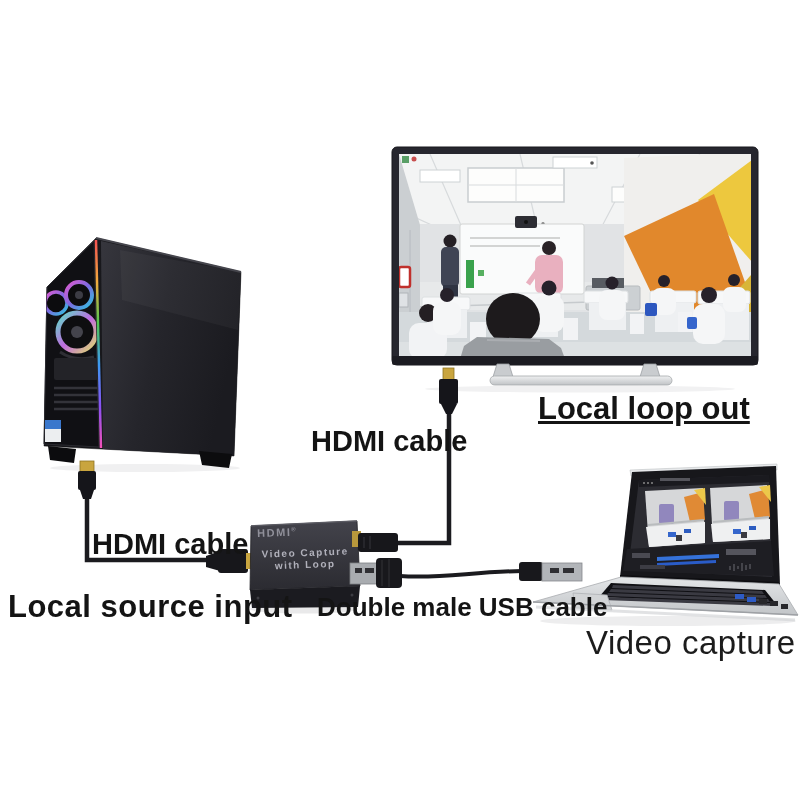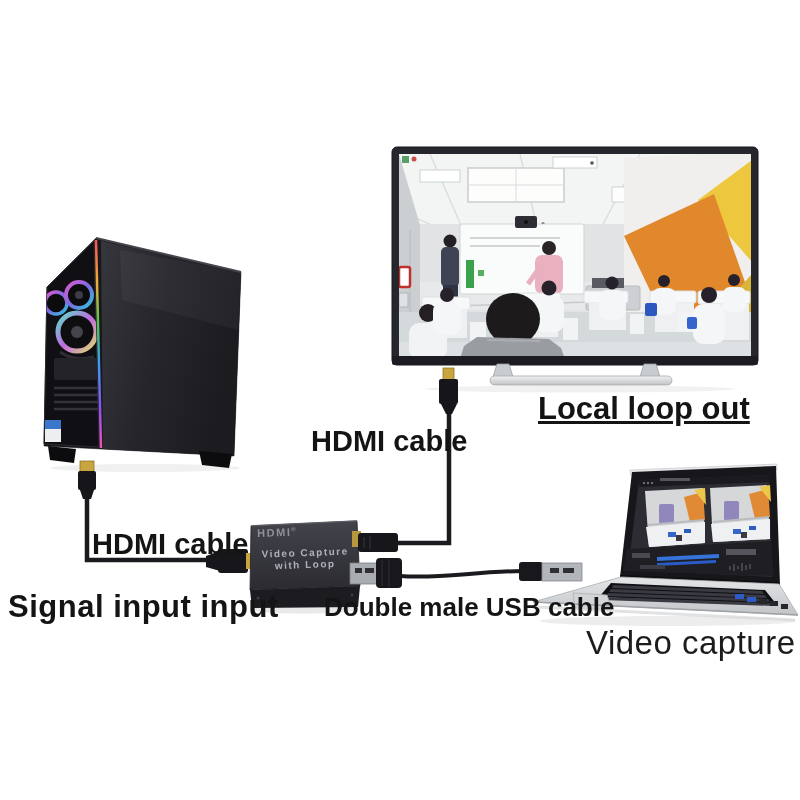--- a/index.html
+++ b/index.html
@@ -4,21 +4,21 @@
 <style>
   html,body{margin:0;padding:0;background:#ffffff;}
   .scene{position:relative;width:800px;height:800px;background:#ffffff;overflow:hidden;
          font-family:"Liberation Sans","DejaVu Sans",sans-serif;}
   svg{position:absolute;left:0;top:0;}
   .label{position:absolute;color:#141414;font-weight:700;white-space:nowrap;line-height:1;}
   .lbl-hdmi-left{left:92px;top:530px;font-size:29px;}
   .lbl-signal{left:8px;top:591px;font-size:31px;letter-spacing:0.5px;}
   .lbl-hdmi-mid{left:311px;top:427px;font-size:29px;}
   .lbl-loop{left:538px;top:393px;font-size:31px;text-decoration:underline;}
-  .lbl-usb{left:317px;top:594px;font-size:26px;margin-left:7px;}
+  .lbl-usb{left:317px;top:594px;font-size:26px;}
   .lbl-vidcap{left:586px;top:626px;font-size:33px;font-weight:400;letter-spacing:0.5px;color:#1c1c1c;}
   .dev-text{position:absolute;transform:rotate(-2deg);transform-origin:left top;white-space:nowrap;}
   .dev-brand{left:257px;top:527px;font-size:11px;font-weight:700;color:#90909a;letter-spacing:1.5px;}
   .dev-brand sup{font-size:6px;color:#90909a;}
   .dev-line{left:250px;top:549px;width:110px;text-align:center;font-size:10px;font-weight:700;
             color:#b0b0ba;letter-spacing:1.5px;}
   .dev-line2{top:561px;}
 </style>
 </head>
 <body>
@@ -297,21 +297,21 @@
     <rect x="376" y="558" width="26" height="30" rx="4" fill="#18181c"></rect>
     <path d="M382 560 V586 M389 559 V587" stroke="#2a2a2e" stroke-width="1.5"></path>
     <rect x="519" y="562" width="24" height="19" rx="3" fill="#18181c"></rect>
     <rect x="542" y="563" width="40" height="18" fill="#b2b5b9" stroke="#85888c" stroke-width="0.8"></rect>
     <rect x="550" y="568" width="9" height="5" fill="#2f2f33"></rect>
         <rect x="563" y="568" width="11" height="5" fill="#2f2f33"></rect>
   </g>
 </svg>
 
 <div class="label lbl-hdmi-left">HDMI cable</div>
-<div class="label lbl-signal">Signal input input</div>
+<div class="label lbl-signal">Local source input</div>
 <div class="label lbl-hdmi-mid">HDMI cable</div>
 <div class="label lbl-loop">Local loop out</div>
 <div class="label lbl-usb">Double male USB cable</div>
 <div class="label lbl-vidcap">Video capture</div>
 
 <div class="dev-text dev-brand"><span>HDMI</span><sup>®</sup></div>
 <div class="dev-text dev-line">Video Capture</div>
 <div class="dev-text dev-line dev-line2">with Loop</div>
 
 </div>

